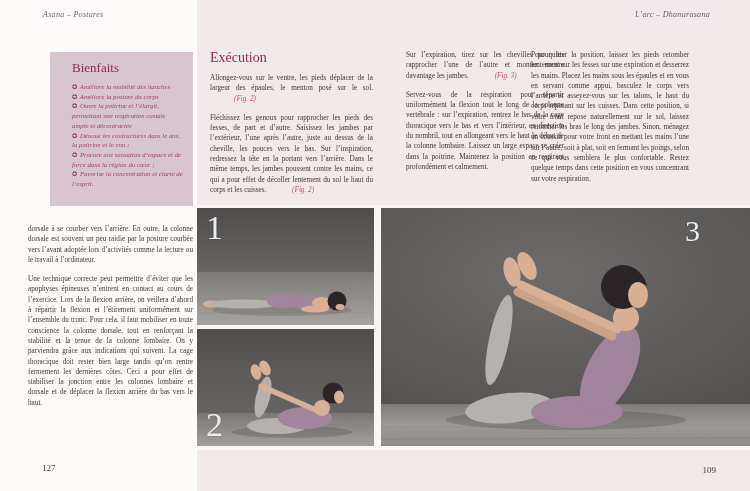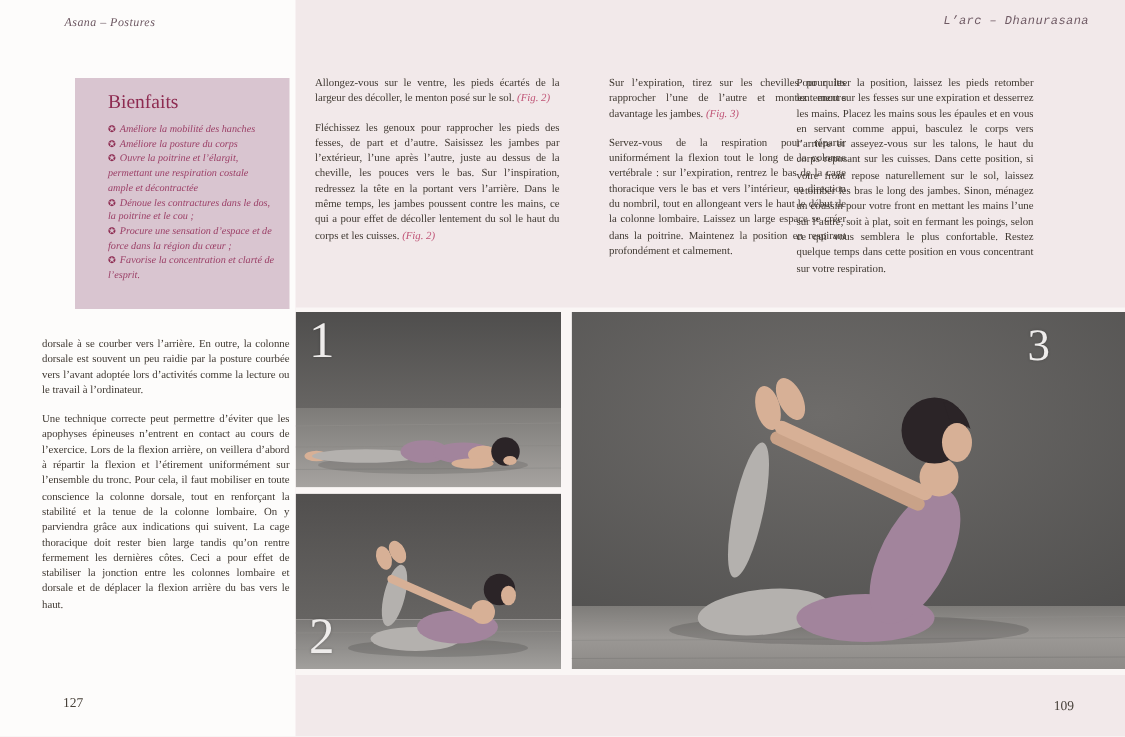--- a/index.html
+++ b/index.html
@@ -12,39 +12,39 @@
   }
   .spread { position:absolute; left:0; top:0; width:750px; height:491px; background:#f2e9ea; }
   .left-white-col { position:absolute; left:0; top:0; width:197px; height:491px; background:#fdfcfb; }
 
   
   .run-head {
     position:absolute; top:10px;
     font-size:8px; font-style:italic; color:#6f5a64; letter-spacing:0.3px;
   }
   .run-head.left { left:43px; }
-  .run-head.right { right:24px;font-family:Liberation Mono, monospace; }
+  .run-head.right { right:40px; }
 
   
   .benefits {
     position:absolute; left:50px; top:52px; width:143px; height:154px;
     background:#d9c5d0; padding:8px 10px 6px 22px;
   }
   .benefits-title { font-size:13px; font-weight:normal; color:#8e2b51; margin-bottom:6px; }
   .b-item { font-size:6.8px; font-style:italic; color:#9c4168; line-height:9.7px; text-align:left; }
   .b-glyph { font-style:normal; color:#8e2b51; font-size:6.2px; margin-right:1px; }
 
   
   .exec-block { position:absolute; left:210px; top:50px; width:163px; }
   .exec-title { font-size:14px; font-weight:normal; color:#8e2b51; margin-bottom:7px; }
   .body-p {
     font-size:7.2px; line-height:10.3px; color:#3f3831;
     text-align:justify; margin-bottom:9px;
   }
-  .figref { font-style:italic; color:#c05577; }
+  .figref { font-style:italic; color:#c05577;margin-left:24px; }
 
   .left-body-col { position:absolute; left:28px; top:224px; width:165px; }
   .rcol { position:absolute; top:50px; width:158px; }
   .rcol1 { left:406px; }
   .rcol2 { left:531px; }
 
   
   .page-num { position:absolute; font-size:9px; color:#474039; }
   .page-num.left { left:42px; top:463px; }
   .page-num.right { right:34px; top:465px; }
@@ -79,21 +79,22 @@
     <div class="benefits-title">Bienfaits</div>
     <p class="b-item"><span class="b-glyph">✪</span> <span>Améliore la mobilité des hanches</span></p>
     <p class="b-item"><span class="b-glyph">✪</span> <span>Améliore la posture du corps</span></p>
     <p class="b-item"><span class="b-glyph">✪</span> <span>Ouvre la poitrine et l’élargit, permettant une respiration costale ample et décontractée</span></p>
     <p class="b-item"><span class="b-glyph">✪</span> <span>Dénoue les contractures dans le dos, la poitrine et le cou ;</span></p>
     <p class="b-item"><span class="b-glyph">✪</span> <span>Procure une sensation d’espace et de force dans la région du cœur ;</span></p>
     <p class="b-item"><span class="b-glyph">✪</span> <span>Favorise la concentration et clarté de l’esprit.</span></p>
   </div>
 
   <div class="exec-block">
-    <p class="body-p"><span>Allongez-vous sur le ventre, les pieds écartés de la largeur des décoller, le menton posé sur le sol.</span> <span class="figref">(Fig. 2)</span></p>
+    <div class="exec-title">Exécution</div>
+    <p class="body-p"><span>Allongez-vous sur le ventre, les pieds déplacer de la largeur des épaules, le menton posé sur le sol.</span> <span class="figref">(Fig. 2)</span></p>
     <p class="body-p"><span>Fléchissez les genoux pour rapprocher les pieds des fesses, de part et d’autre. Saisissez les jambes par l’extérieur, l’une après l’autre, juste au dessus de la cheville, les pouces vers le bas. Sur l’inspiration, redressez la tête en la portant vers l’arrière. Dans le même temps, les jambes poussent contre les mains, ce qui a pour effet de décoller lentement du sol le haut du corps et les cuisses.</span> <span class="figref">(Fig. 2)</span></p>
   </div>
 
   <div class="left-body-col">
     <p class="body-p">dorsale à se courber vers l’arrière. En outre, la colonne dorsale est souvent un peu raidie par la posture courbée vers l’avant adoptée lors d’activités comme la lecture ou le travail à l’ordinateur.</p>
     <p class="body-p">Une technique correcte peut permettre d’éviter que les apophyses épineuses n’entrent en contact au cours de l’exercice. Lors de la flexion arrière, on veillera d’abord à répartir la flexion et l’étirement uniformément sur l’ensemble du tronc. Pour cela, il faut mobiliser en toute conscience la colonne dorsale, tout en renforçant la stabilité et la tenue de la colonne lombaire. On y parviendra grâce aux indications qui suivent. La cage thoracique doit rester bien large tandis qu’on rentre fermement les dernières côtes. Ceci a pour effet de stabiliser la jonction entre les colonnes lombaire et dorsale et de déplacer la flexion arrière du bas vers le haut.</p>
   </div>
 
   <div class="rcol rcol1">
     <p class="body-p"><span>Sur l’expiration, tirez sur les chevilles pour les rapprocher l’une de l’autre et montez encore davantage les jambes.</span> <span class="figref">(Fig. 3)</span></p>

